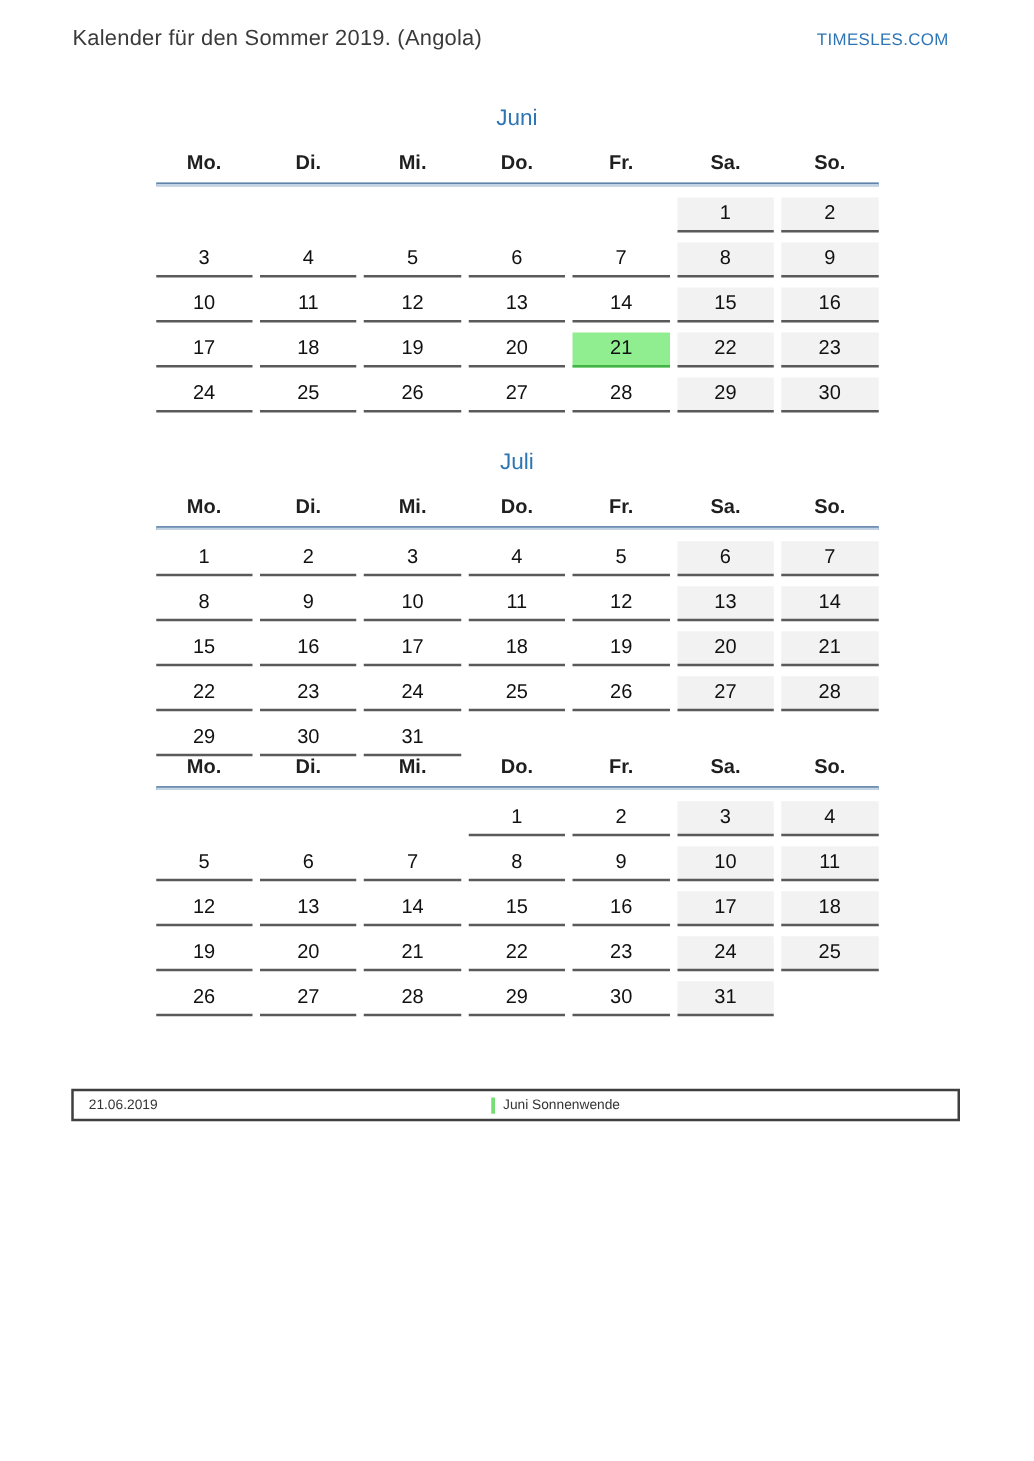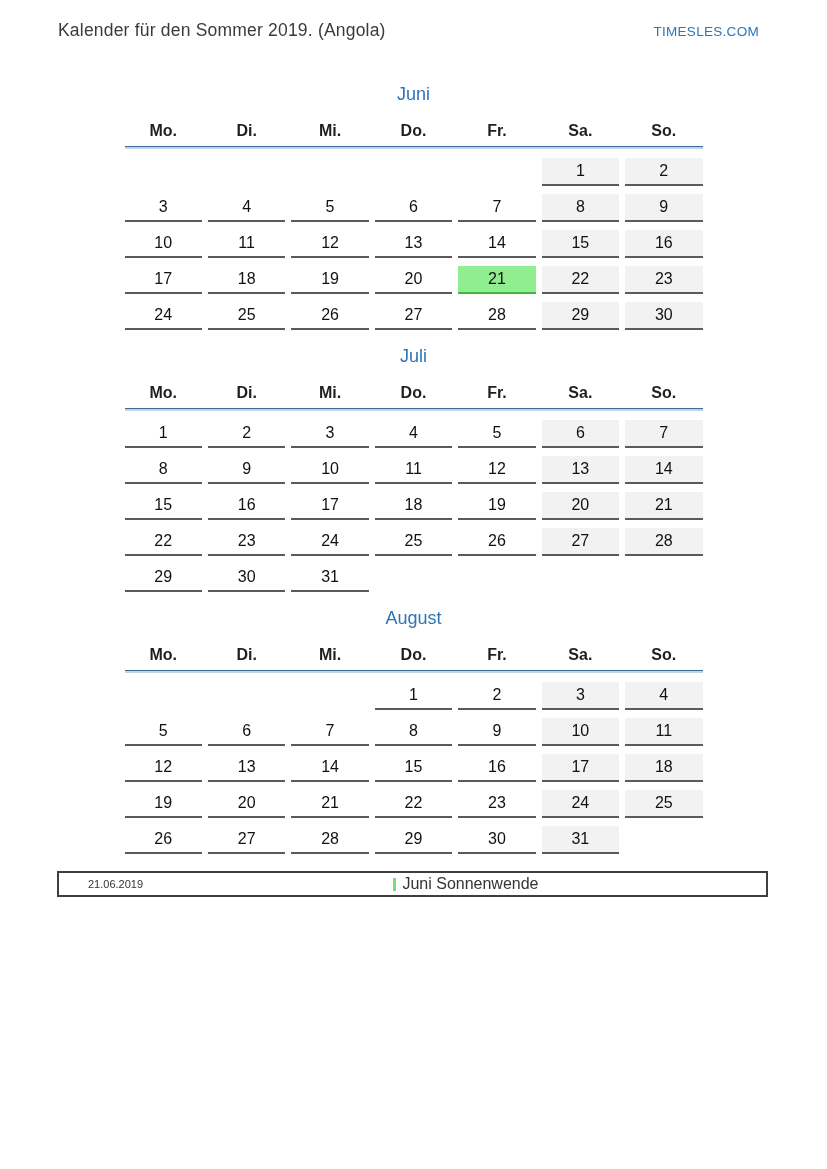--- a/index.html
+++ b/index.html
@@ -36,21 +36,21 @@
   .months {
     width: 578px;
     margin: 0 auto;
   }
   .month { margin-bottom: 0; }
   .month-title {
     text-align: center;
     color: #2E75B6;
     font-size: 18px;
     font-weight: normal;
-    margin-top: 16px;
+    margin-top: 29px;
     margin-bottom: 17px;
   }
   .month:first-child .month-title { margin-top: 30px; }
   .weekday-row {
     display: grid;
     grid-template-columns: repeat(7, 1fr);
     column-gap: 6px;
     margin-bottom: 6px;
   }
   .weekday {
@@ -96,37 +96,37 @@
     top: 871px;
     width: 711px;
     height: 26px;
     border: 2px solid #3f3f3f;
     display: flex;
     align-items: center;
   }
   .legend-date {
     font-size: 11px;
     color: #333333;
-    padding-left: 29px;
+    padding-left: 12px;
   }
   .legend-event {
     position: absolute;
     left: 47.3%;
     display: flex;
     align-items: center;
   }
   .legend-marker {
     display: inline-block;
     width: 3px;
     height: 13px;
     background: #77DD77;
     margin-right: 6px;
   }
   .legend-label {
-    font-size: 16px;
+    font-size: 11px;
     color: #333333;
   }
 </style>
 </head>
 <body>
 
 <header class="page-header">
   <h1 class="page-title">Kalender für den Sommer 2019. (Angola)</h1>
   <a class="site-link">TIMESLES.COM</a>
 </header>
@@ -228,21 +228,20 @@
         <div class="day">30</div>
         <div class="day">31</div>
         <div class="day empty"></div>
         <div class="day empty"></div>
         <div class="day empty"></div>
         <div class="day empty"></div>
       </div>
   </section>
 
   <section class="month">
-    <h2 class="month-title">August</h2>
     <div class="weekday-row">
         <div class="weekday">Mo.</div>
         <div class="weekday">Di.</div>
         <div class="weekday">Mi.</div>
         <div class="weekday">Do.</div>
         <div class="weekday">Fr.</div>
         <div class="weekday">Sa.</div>
         <div class="weekday">So.</div>
       </div>
     <div class="separator"></div>

